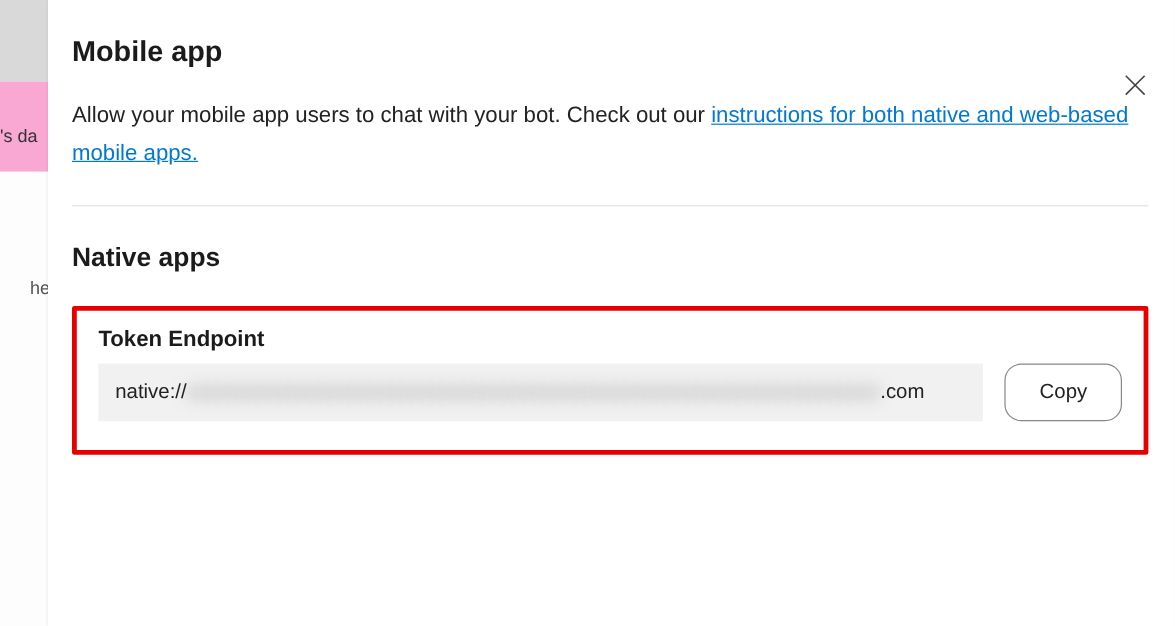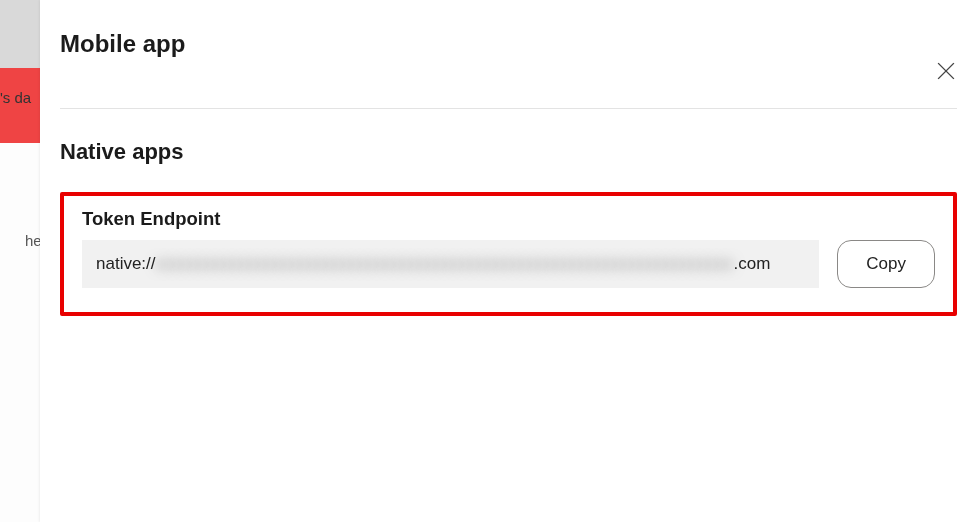--- a/index.html
+++ b/index.html
@@ -26,25 +26,25 @@
       width: 40px;
       height: 68px;
       background: #d9d9d9;
     }
     .bg-banner {
       position: absolute;
       left: 0;
       top: 68px;
       width: 40px;
       height: 75px;
-      background: #ef4444;
+      background: #f9a8d4;
       color: #333;
       font-size: 15px;
       white-space: nowrap;
-      padding-top: 21px;
+      padding-top: 37px;
     }
     .bg-text2 {
       position: absolute;
       left: 0;
       top: 232px;
       color: #555;
       font-size: 15px;
       white-space: nowrap;
       margin-left: 25px;
     }
@@ -161,20 +161,23 @@
 
 <div class="panel">
   <div class="header-row">
     <h1 class="panel-title">Mobile app</h1>
     <svg class="close-icon" viewBox="0 0 16 16">
       <line x1="1" y1="1" x2="15" y2="15" stroke="currentColor" stroke-width="1.2"></line>
       <line x1="15" y1="1" x2="1" y2="15" stroke="currentColor" stroke-width="1.2"></line>
     </svg>
   </div>
 
+  <p class="description">
+    <span>Allow your mobile app users to chat with your bot. Check out our </span><a class="link" href="#">instructions for both native and web-based mobile apps.</a>
+  </p>
 
   <hr class="divider">
 
   <h2 class="section-title">Native apps</h2>
 
   <div class="highlight-box">
     <div class="endpoint-label">Token Endpoint</div>
     <div class="endpoint-row">
       <div class="endpoint-field">
         <span>native://</span><span class="blur">xxxxxxxxxxxxxxxxxxxxxxxxxxxxxxxxxxxxxxxxxxxxxxxxxxxxxxxxxxxxxxxxxxxx</span><span>.com</span>

